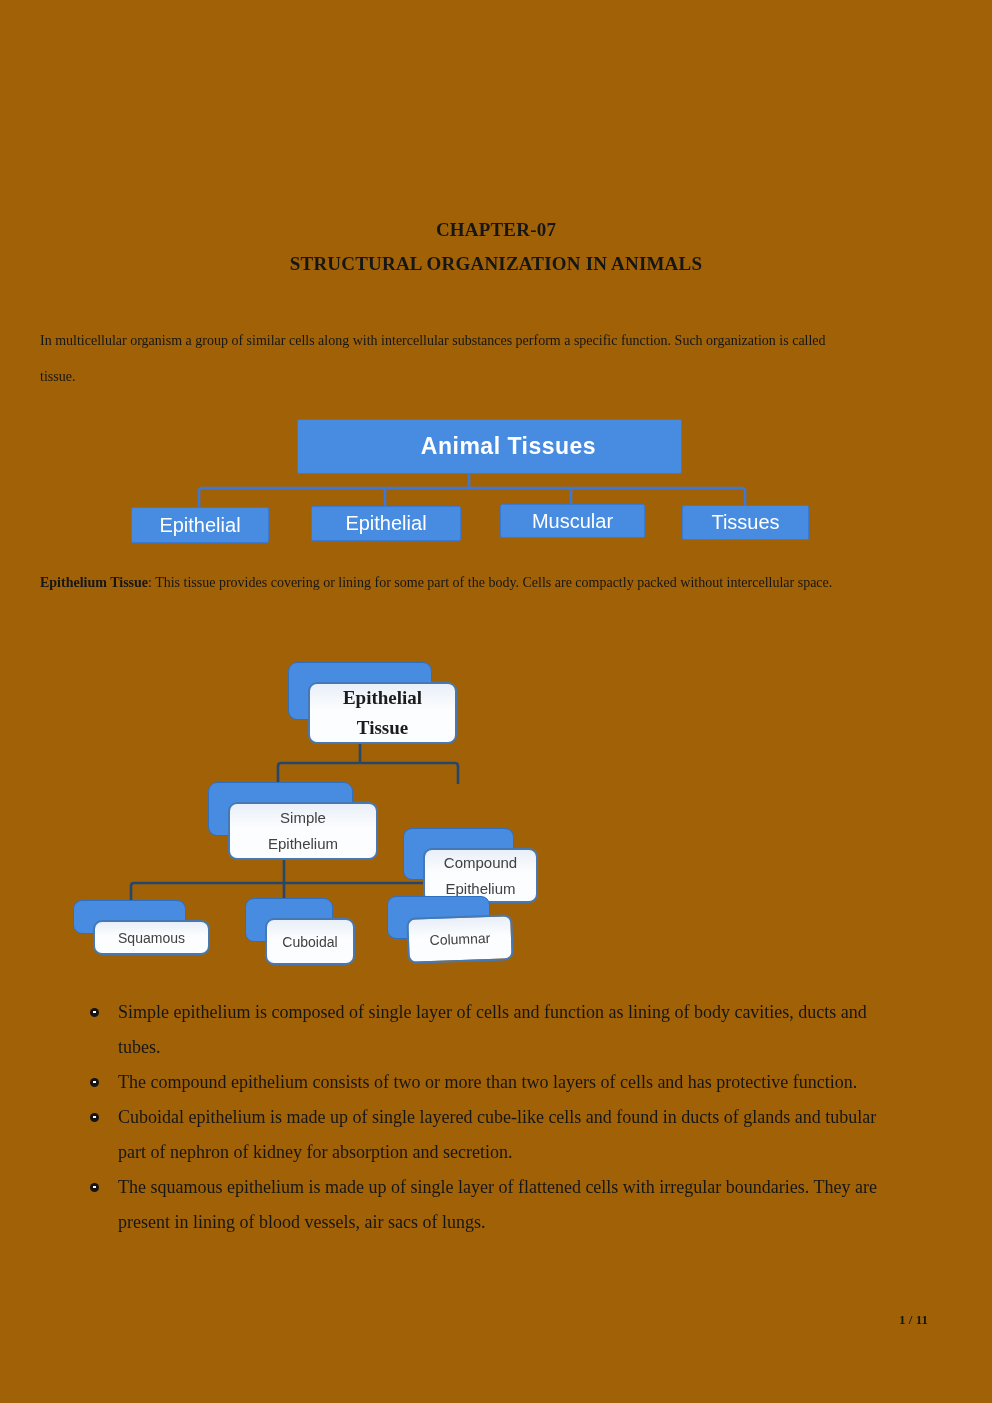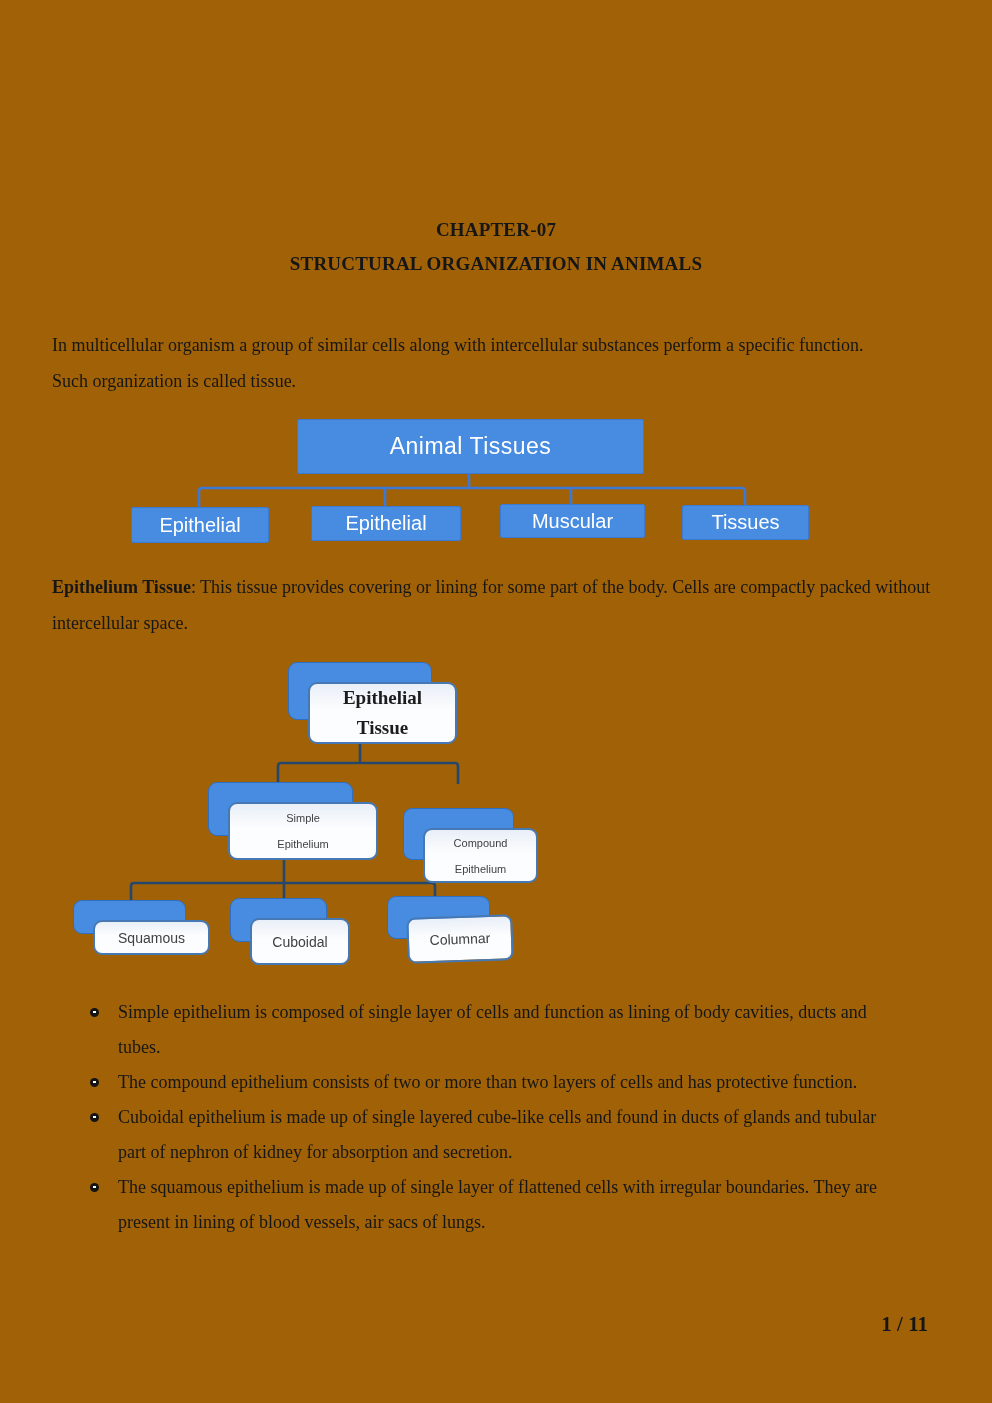--- a/index.html
+++ b/index.html
@@ -20,37 +20,37 @@
     font-family:"Liberation Serif", serif;
     color:var(--text-dark);
   }
   .doc-title{
     position:absolute;left:0;width:100%;
     text-align:center;
     font-size:19px;font-weight:bold;
     letter-spacing:0.2px;
   }
   .para{
-    position:absolute;left:52px;
-    font-size:18px;line-height:36px;
+    position:absolute;left:40px;
+    font-size:14px;line-height:36px;
     color:var(--text-dark);
   }
   
   .dsvg{position:absolute;left:0;top:0;pointer-events:none;}
   
   .d1-box{
     position:absolute;
     background:var(--box-blue);
     border:1px solid var(--box-blue-border);
     border-radius:2px;
     color:#ffffff;
     font-family:"Liberation Sans", sans-serif;
     display:flex;align-items:center;justify-content:center;
   }
-  .d1-root{font-size:23px;font-weight:normal;letter-spacing:0.5px;}
+  .d1-root{font-size:23px;font-weight:bold;letter-spacing:0.5px;padding-left:38px;}
   .d1-child{font-size:20px;font-weight:400;}
   
   .node{position:absolute;}
   .node .nshadow{
     position:absolute;left:-20px;top:-20px;
     width:95%;height:90%;
     background:var(--box-blue);
     border:1.5px solid #2e6fc0;
     border-radius:9px;
   }
@@ -58,39 +58,39 @@
     position:relative;
     width:100%;height:100%;
     background:linear-gradient(180deg,#e9eff8 0%,#fcfdfe 45%);
     border:2px solid var(--node-border);
     border-radius:9px;
     box-sizing:border-box;
     display:flex;flex-direction:column;align-items:center;justify-content:center;
     text-align:center;
   }
   .nbox.root-text{font-family:"Liberation Serif", serif;font-weight:bold;font-size:19px;line-height:30px;color:#1c1c1c;}
-  .nbox.l2-text{font-family:"Liberation Sans", sans-serif;font-size:11px;line-height:26px;color:#414141;}
+  .nbox.l2-text{font-family:"Liberation Sans", sans-serif;font-size:15px;line-height:26px;color:#414141;}
   .nbox.l3-text{font-family:"Liberation Sans", sans-serif;font-size:14px;color:#414141;}
   .tilt{transform:rotate(-2deg);}
   
   .bullets{
     position:absolute;left:88px;top:995px;width:805px;
     margin:0;padding:0;list-style:none;
     font-size:18px;line-height:35px;font-family:Liberation Serif, serif;
   }
   .bullets li{position:relative;padding-left:30px;margin:0;}
   .bullets li::before{
     content:"";
     position:absolute;left:2px;top:13px;
     width:9px;height:9px;border-radius:50%;
     background:radial-gradient(circle at 50% 45%, #ffffff 0 1.3px, #141414 1.4px);
   }
   .page-number{
     position:absolute;top:1312px;right:64px;
-    font-size:21px;font-weight:bold;
+    font-size:13px;font-weight:bold;
   }
 </style>
 </head>
 <body>
 
 <div class="page">
 
   <div class="doc-title" style="top:219px">CHAPTER-07</div>
   <div class="doc-title" style="top:253px">STRUCTURAL ORGANIZATION IN ANIMALS</div>
 
@@ -133,35 +133,35 @@
       </div>
     </div>
 
     <div class="node" style="left:228px;top:802px;width:150px;height:58px">
       <div class="nshadow"></div>
       <div class="nbox l2-text">
         <div>Simple</div>
         <div>Epithelium</div>
       </div>
     </div>
-    <div class="node" style="left:423px;top:828px;width:115px;height:55px">
+    <div class="node" style="left:423px;top:848px;width:115px;height:55px">
       <div class="nshadow"></div>
       <div class="nbox l2-text">
         <div>Compound</div>
         <div>Epithelium</div>
       </div>
     </div>
 
     <div class="node" style="left:93px;top:920px;width:117px;height:35px">
       <div class="nshadow"></div>
       <div class="nbox l3-text">
         <div>Squamous</div>
       </div>
     </div>
-    <div class="node" style="left:250px;top:918px;width:100px;height:47px">
+    <div class="node" style="left:265px;top:918px;width:90px;height:47px">
       <div class="nshadow"></div>
       <div class="nbox l3-text">
         <div>Cuboidal</div>
       </div>
     </div>
     <div class="node" style="left:407px;top:916px;width:106px;height:46px">
       <div class="nshadow"></div>
       <div class="nbox l3-text tilt">
         <div>Columnar</div>
       </div>

